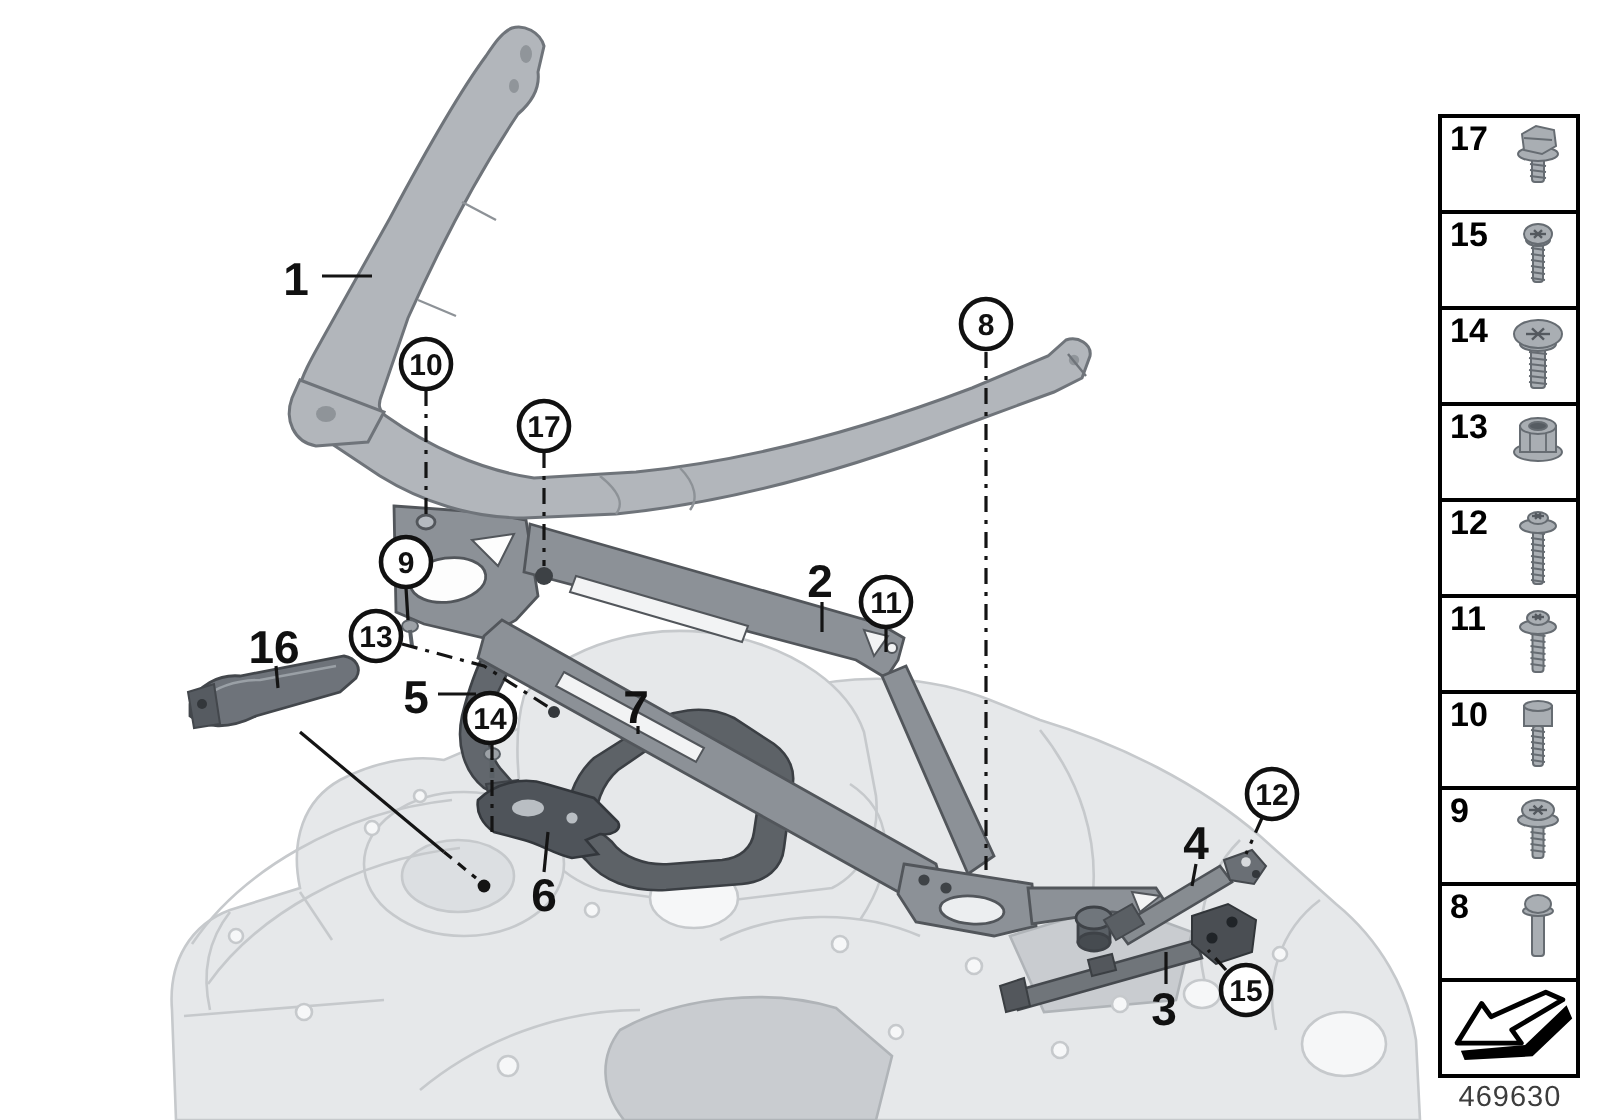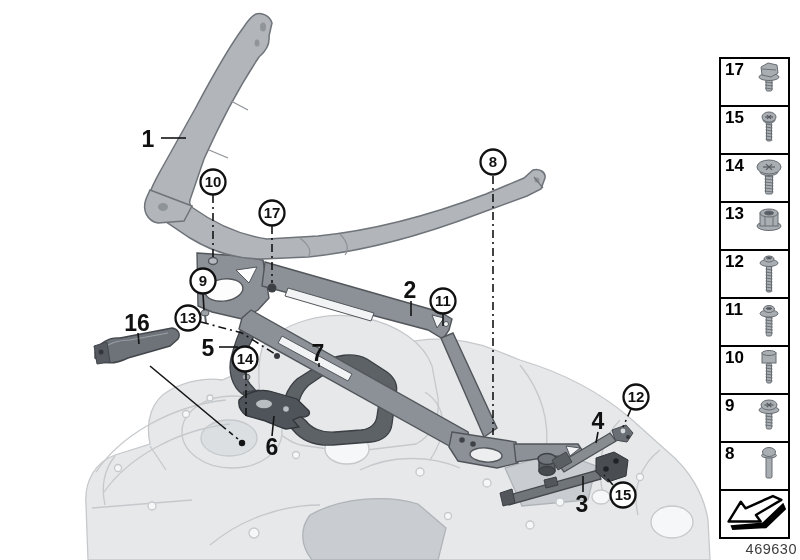--- a/index.html
+++ b/index.html
@@ -8,21 +8,21 @@
   #diagram{position:absolute;left:0;top:0;}
   svg text{font-family:"Liberation Sans",sans-serif;}
   .callout-circle-text{font-size:15px;font-weight:bold;fill:#111;}
   .callout-label-text{font-size:23px;font-weight:bold;fill:#111;}
   .fbox{position:absolute;left:719px;width:71px;height:50px;border:2px solid #000;
         background:#fff;box-sizing:border-box;}
   .fnum{position:absolute;left:4px;top:1px;font-size:17px;font-weight:bold;color:#000;}
   .ficon{position:absolute;right:1px;top:2px;}
   .arrowbox{position:absolute;left:719px;top:489px;width:71px;height:50px;border:2px solid #000;
             background:#fff;box-sizing:border-box;}
-  .partnum{position:absolute;left:713px;top:541px;width:84px;text-align:right;
+  .partnum{position:absolute;left:713px;top:541px;width:84px;text-align:center;
            font-size:14.5px;color:#3d3d3d;letter-spacing:0.5px;}
 </style>
 </head>
 <body>
 
 <div class="stage">
 
 <svg id="diagram" width="800" height="560" viewBox="0 0 800 560">
 
   <g fill="#e6e8ea" stroke="#c6c9cc" stroke-width="1.3">

